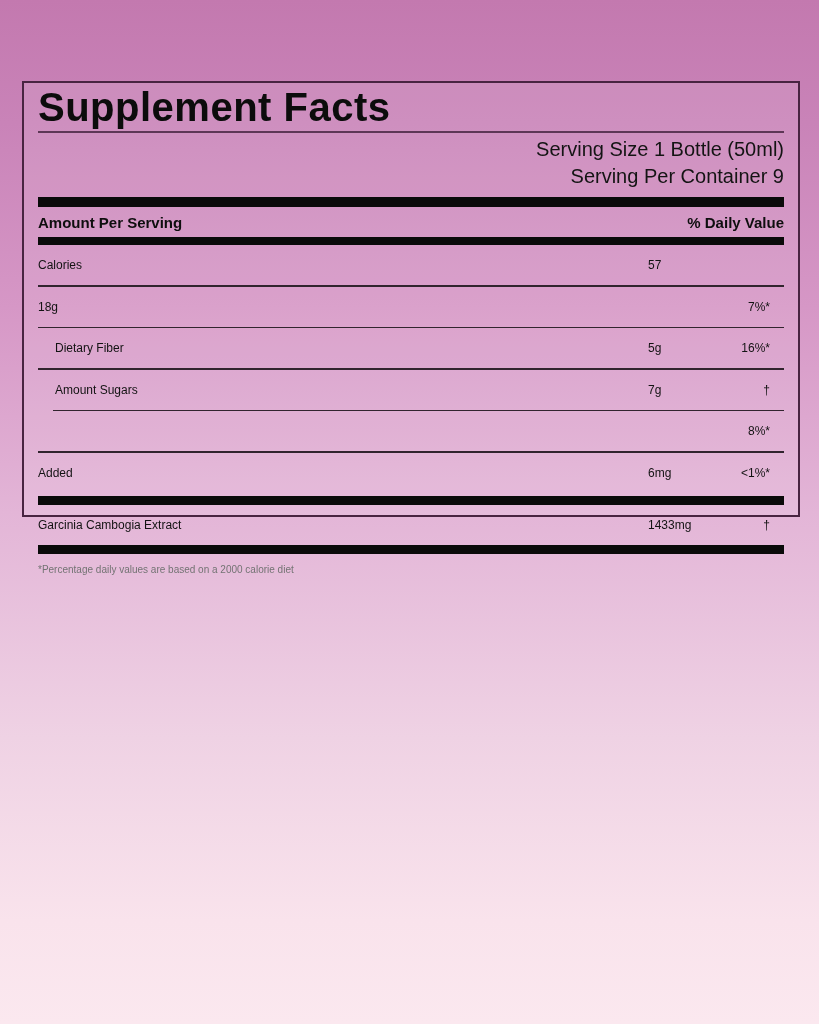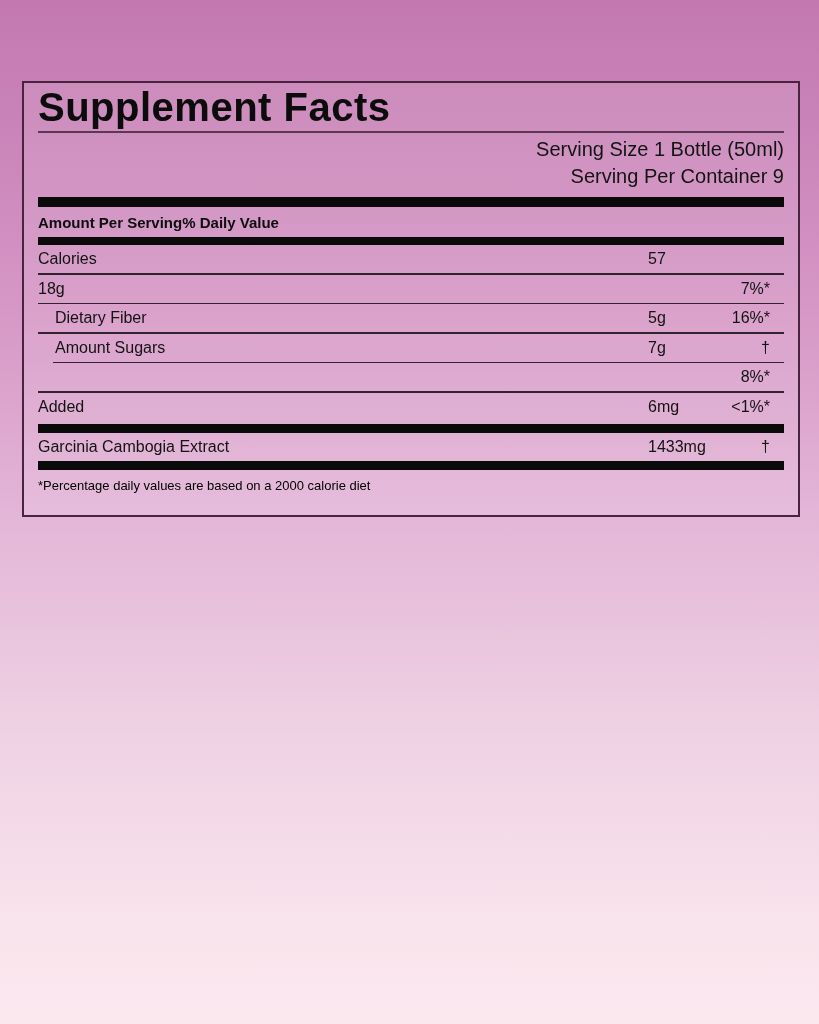--- a/index.html
+++ b/index.html
@@ -54,50 +54,51 @@
     text-align: right;
   }
   .serving.first { margin-top: 3px; }
   .bar { background: #0a0a0a; }
   .bar-a { height: 10px; margin-top: 7px; }
   .bar-b { height: 8px; }
   .bar-c { height: 9px; margin-top: 3px; }
   .bar-d { height: 9px; }
   .hdr {
     display: flex;
+    justify-content: space-between;
     align-items: center;
     height: 30px;
     font-size: 15px;
     font-weight: bold;
     color: #0e0e0e;
   }
   .nf-row {
     display: flex;
     align-items: center;
-    height: 28px;
-    font-size: 16px;
+    height: 40px;
+    font-size: 12px;
     color: #131313;
   }
   .nf-row .name { width: 610px; box-sizing: border-box; }
   .nf-row .name.ind1 { padding-left: 17px; }
   .nf-row .name.ind2 { padding-left: 40px; }
   .nf-row .amt { width: 82px; white-space: nowrap; }
   .nf-row .dv {
     flex: 1;
     text-align: right;
     padding-right: 14px;
     white-space: nowrap;
   }
   .sep { height: 1.5px; background: #31242e; }
   .sep.ind { margin-left: 15px; }
   .footnotes {
     margin-top: 6px;
-    font-size: 13px;
+    font-size: 10px;
     line-height: 19px;
-    color: #000000;
+    color: #737373;
   }
 </style>
 </head>
 <body>
 
 <div class="panel">
 
   <h1 class="title">Supplement Facts</h1>
   <div class="title-rule"></div>
 

